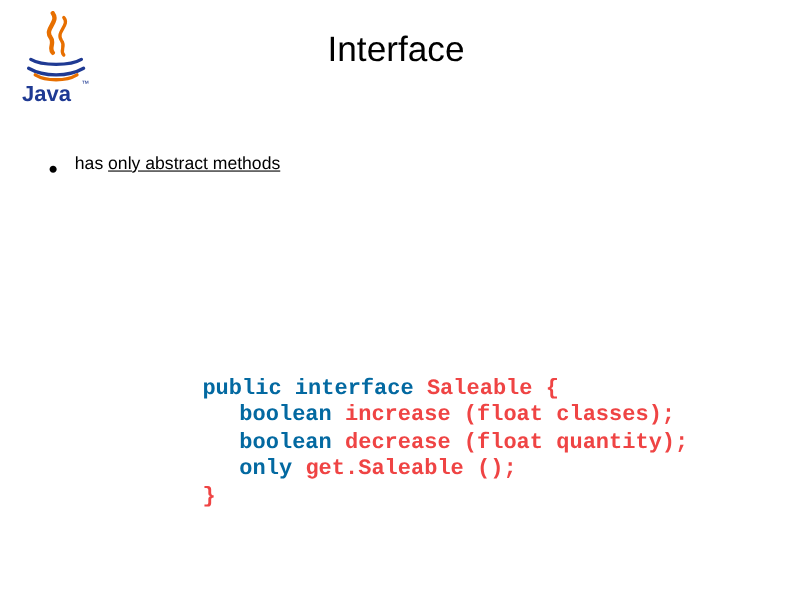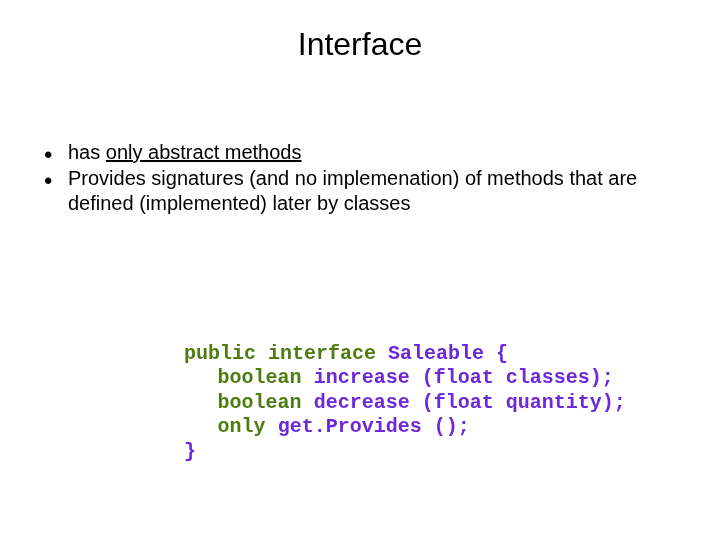--- a/index.html
+++ b/index.html
@@ -38,21 +38,21 @@
     width: 100%;
     text-align: center;
     font-size: 32px;
     font-weight: 400;
   }
   .bullets {
     position: absolute;
     top: 140px;
     left: 38px;
     right: 34px;
-    font-size: 20px;
+    font-size: 16px;
     line-height: 1.22;
   }
   .bullets ul {
     list-style: none;
     margin: 0;
     padding: 0;
   }
   .bullets li {
     position: relative;
     padding-left: 30px;
@@ -70,42 +70,54 @@
   .code {
     position: absolute;
     top: 342px;
     left: 184px;
     font-family: "Courier New", Courier, monospace;
     font-size: 20px;
     line-height: 1.22;
     font-weight: bold;
     white-space: pre;
   }
-  .kw { color: #4d7c0f; }
-  .plain { color: #6d28d9; }
+  .kw { color: #0369a1; }
+  .plain { color: #ef4444; }
   .indent { display:inline-block; width: 2.8ch; }
 </style>
 </head>
 <body>
 
 <div class="slide">
 
+  <div class="logo">
+    <svg viewBox="0 0 74 86" width="74" height="86">
+
+      <path d="M34 2 C40 10 26 16 32 24 C36 29 30 34 34 38" fill="none" stroke="#e76f00" stroke-width="4" stroke-linecap="round"></path>
+      <path d="M44 6 C50 13 36 19 42 27 C46 32 40 36 44 40" fill="none" stroke="#e76f00" stroke-width="3" stroke-linecap="round"></path>
+
+      <path d="M14 44 C24 50 50 50 60 44" fill="none" stroke="#1f3a93" stroke-width="3" stroke-linecap="round"></path>
+      <path d="M12 52 C26 60 48 60 62 52" fill="none" stroke="#1f3a93" stroke-width="3" stroke-linecap="round"></path>
+      <path d="M18 58 C28 64 46 64 56 58" fill="none" stroke="#e76f00" stroke-width="3" stroke-linecap="round"></path>
+
+      <text x="6" y="82" class="logo-text">Java</text>
+
+      <text x="60" y="68" font-size="7" fill="#1f3a93">™</text>
+    </svg>
+  </div>
 
   <div class="title">Interface</div>
 
   <div class="bullets">
     <ul>
       <li>
         <span>has </span><span class="underline">only abstract methods</span><span></span>
       </li>
-      <li>
-        <span>Provides signatures (and no implemenation) of methods that are defined (implemented) later by classes</span>
-      </li>
     </ul>
   </div>
 
   <div class="code"><span class="kw">public</span><span class="plain"> </span><span class="kw">interface</span><span class="plain"> </span><span class="plain">Saleable</span><span class="plain"> </span><span class="plain">{</span>
 <span class="indent"></span><span class="kw">boolean</span><span class="plain"> </span><span class="plain">increase (float classes);</span>
 <span class="indent"></span><span class="kw">boolean</span><span class="plain"> </span><span class="plain">decrease (float quantity);</span>
-<span class="indent"></span><span class="kw">only</span><span class="plain"> </span><span class="plain">get.Provides ();</span>
+<span class="indent"></span><span class="kw">only</span><span class="plain"> </span><span class="plain">get.Saleable ();</span>
 <span class="plain">}</span></div>
 
 </div>
 
 </body></html>

